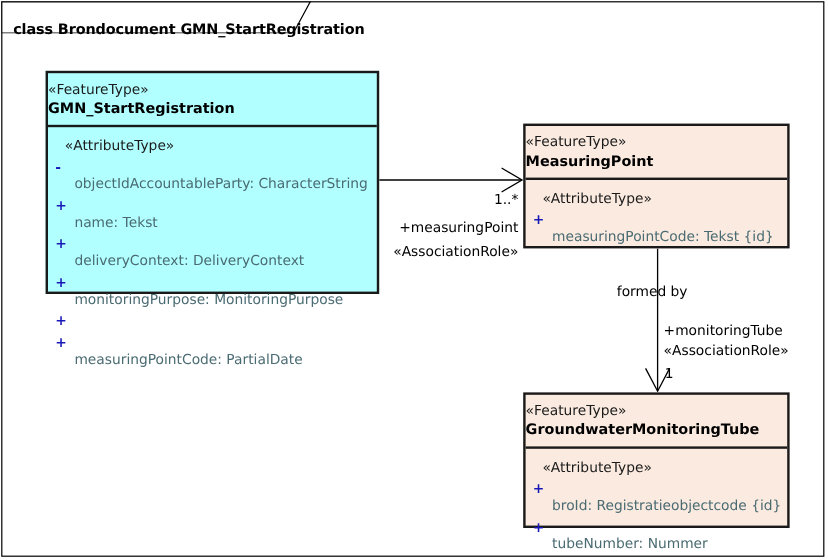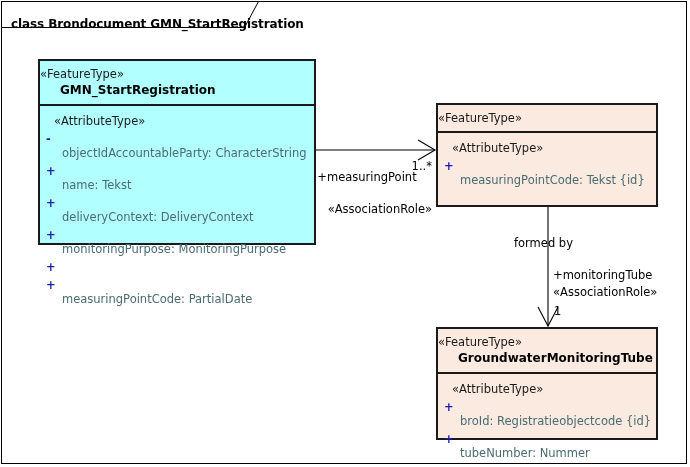--- a/index.html
+++ b/index.html
@@ -69,21 +69,20 @@
     color: #1a1a1a;
     line-height: 16px;
     white-space: nowrap;
   }
   .uml-class .cls-name {
     font-size: 12px;
     font-weight: bold;
     color: #000000;
     line-height: 17px;
     white-space: nowrap;
-    margin-left: 20px;
   }
   .uml-class .cls-body {
     padding: 6px 0 6px 0;
   }
   .uml-class .attr-stereotype {
     font-size: 11.5px;
     color: #1a1a1a;
     padding-left: 14px;
     line-height: 18px;
     white-space: nowrap;
@@ -139,21 +138,21 @@
     position: absolute;
     font-size: 11.5px;
     color: #000000;
     white-space: nowrap;
     line-height: 15px;
   }
   .lbl-right  { text-align: right; }
   .lbl-left   { text-align: right; }
 
   #lbl-mp-mult { left: 334px; top: 157px; width: 96px; }
-  #lbl-mp-role { left: 300px; top: 168px; width: 130px; text-align: center; }
+  #lbl-mp-role { left: 300px; top: 180px; width: 130px; }
   #lbl-mp-ster { left: 300px; top: 200px; width: 130px; }
 
   #lbl-formedby { left: 512px; top: 234px; }
   #lbl-mt-role  { left: 551px; top: 266px; }
   #lbl-mt-ster  { left: 551px; top: 283px; }
   #lbl-mt-mult  { left: 552px; top: 302px; }
 </style>
 </head>
 <body>
 
@@ -210,20 +209,21 @@
       <div class="attr-row">
         <span class="attr-vis">+</span>
         <span class="attr-text">measuringPointCode: PartialDate</span>
       </div>
     </div>
   </div>
 
   <div class="uml-class pal-peach" id="class-measuringpoint">
     <div class="cls-header">
       <div class="cls-stereotype">«FeatureType»</div>
+      <div class="cls-name">MeasuringPoint</div>
     </div>
     <div class="cls-body">
       <div class="attr-stereotype">«AttributeType»</div>
       <div class="attr-row">
         <span class="attr-vis">+</span>
         <span class="attr-text">measuringPointCode: Tekst {id}</span>
       </div>
     </div>
   </div>
 

